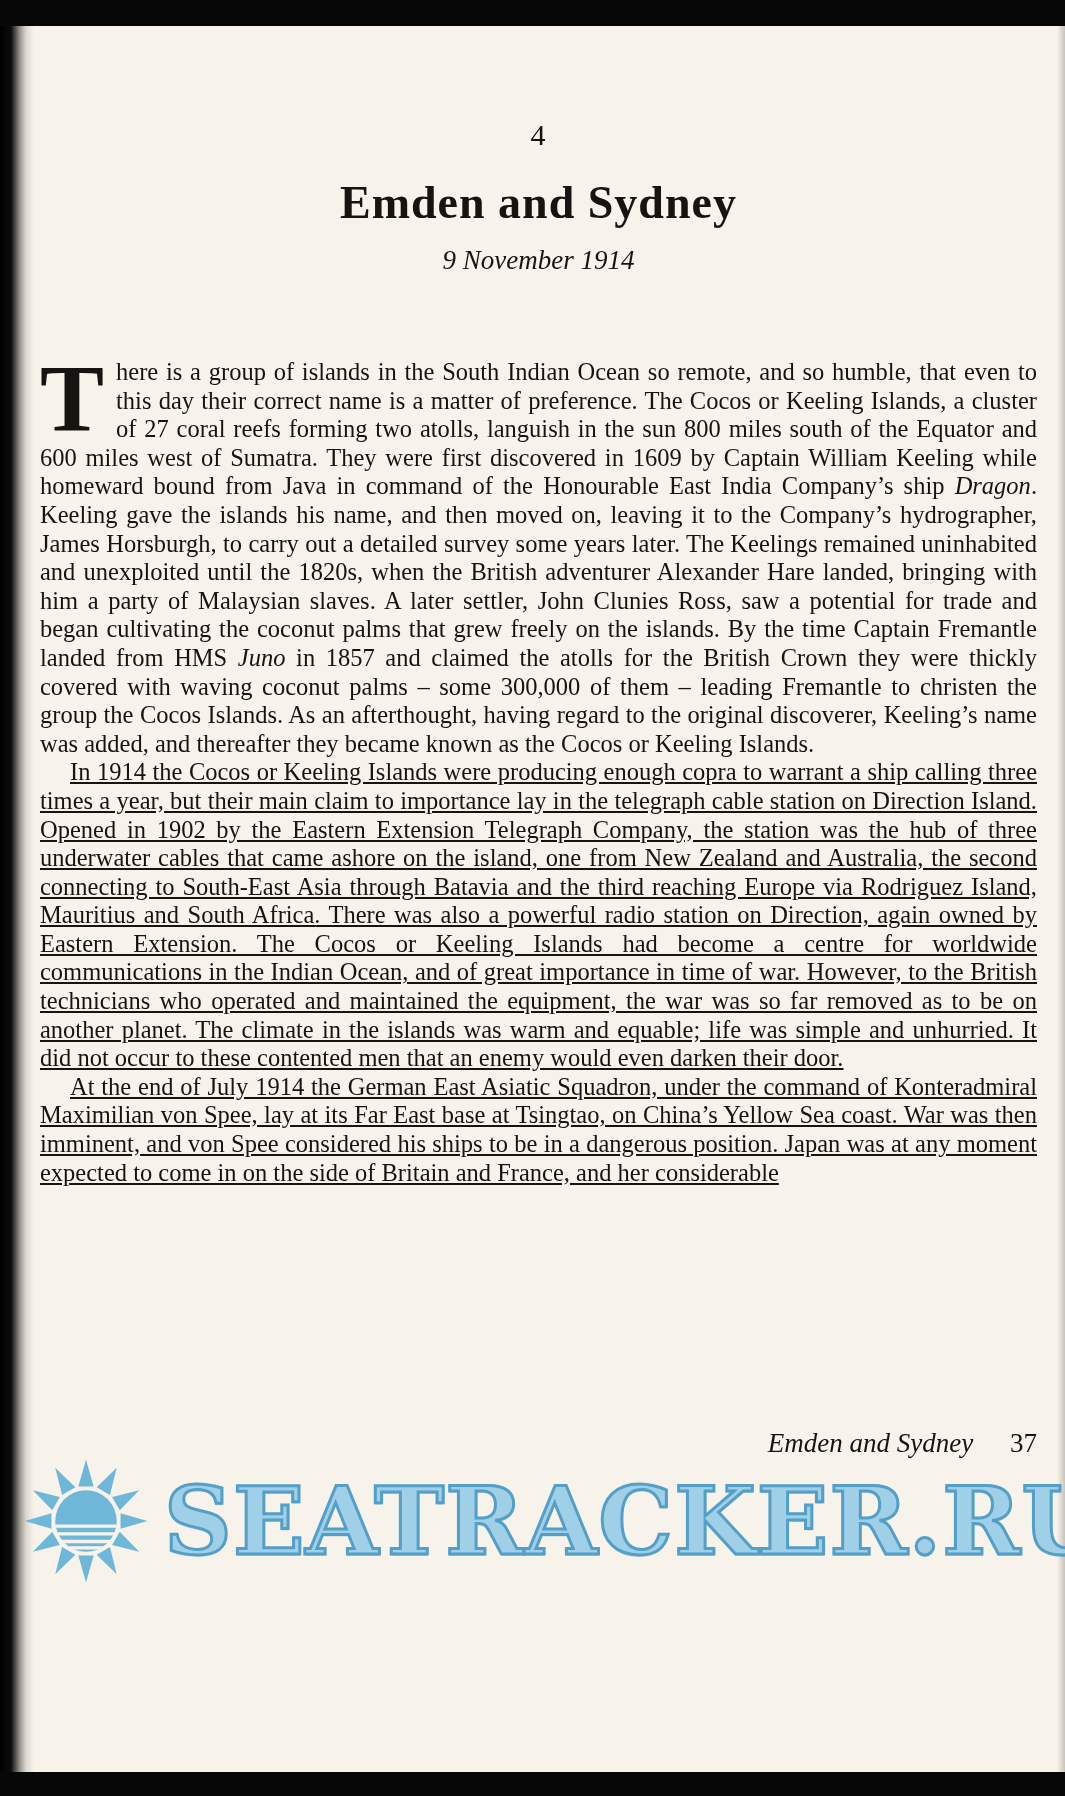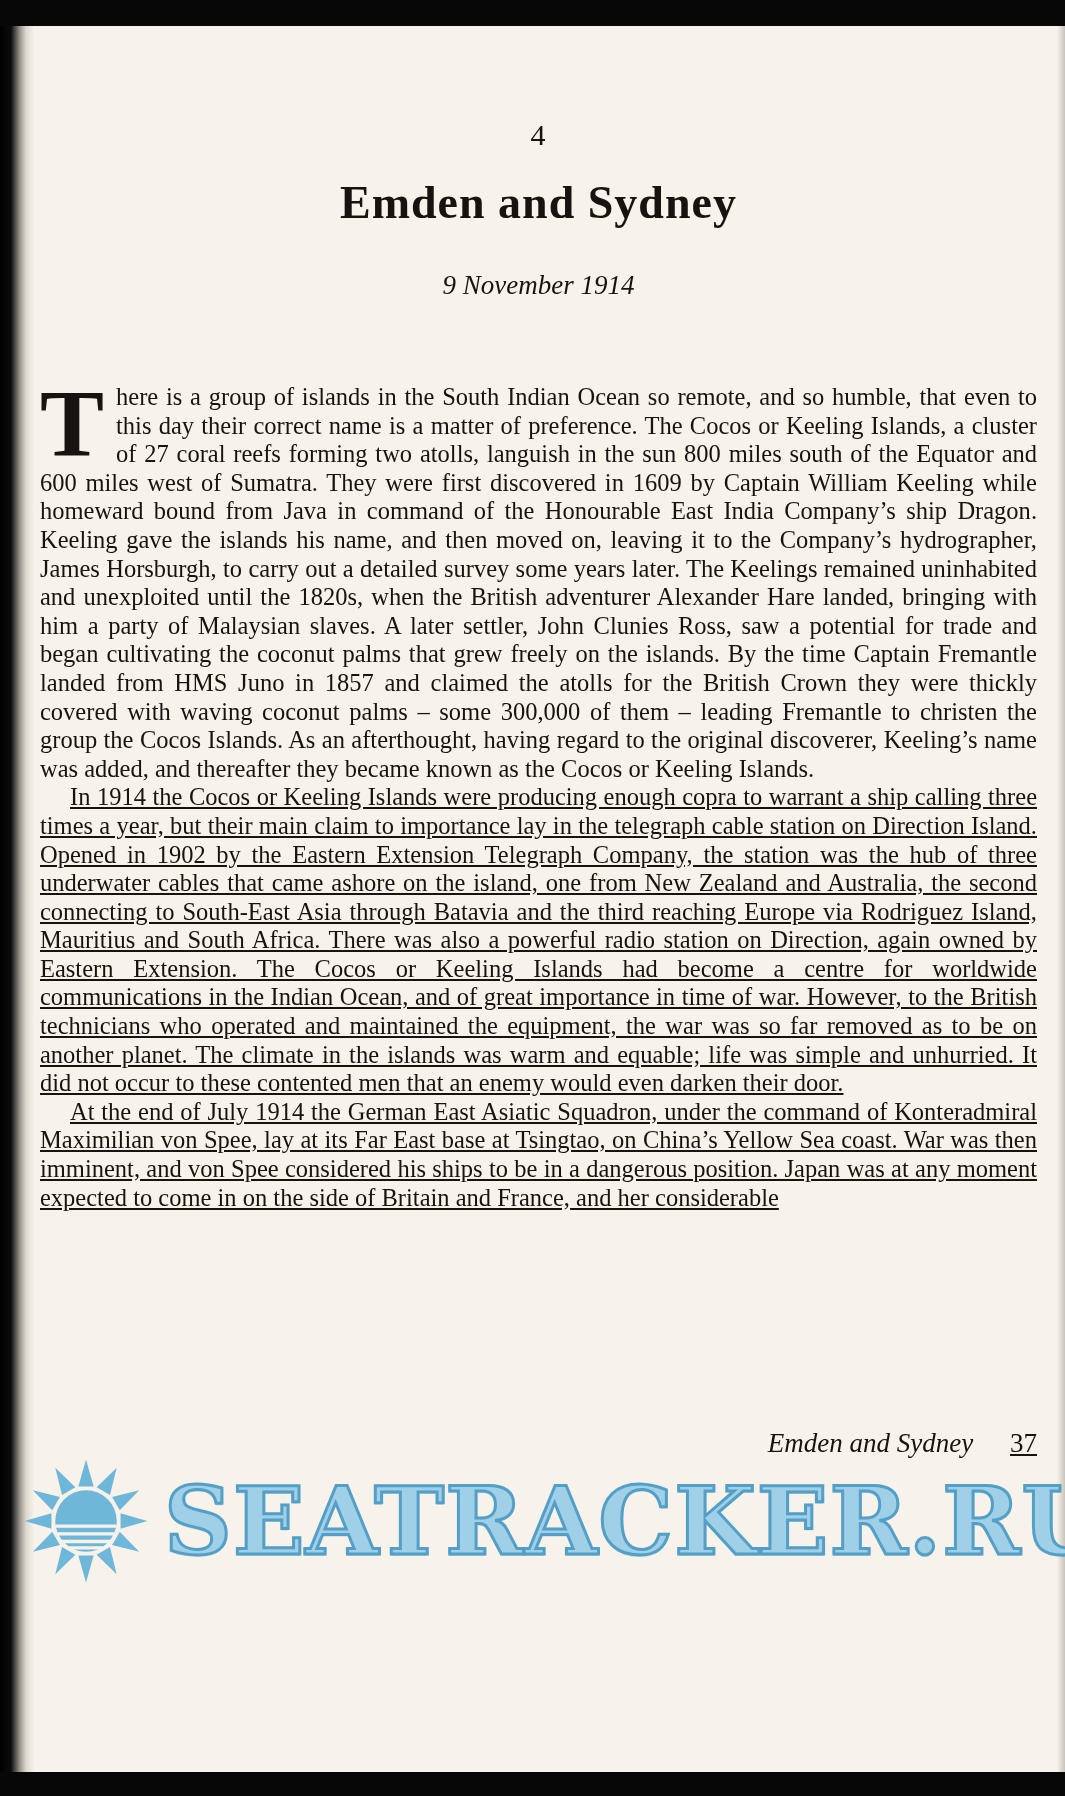--- a/index.html
+++ b/index.html
@@ -26,45 +26,45 @@
   }
   .edge-right  {
     position:absolute; top:0; right:0; width:8px; height:100%;
     background:linear-gradient(270deg, rgba(60,55,50,.25), rgba(60,55,50,0));
   }
 
   .content { position:absolute; top:26px; left:40px; right:28px; }
 
   .chapter-number { text-align:center; margin-top:92px; font-size:30px; letter-spacing:1px; }
   .chapter-title  { text-align:center; margin:24px 0 0 0; font-size:46px; font-weight:bold; letter-spacing:1px; }
-  .chapter-date   { text-align:center; margin-top:41px; font-style:italic; font-size:27px; }
+  .chapter-date   { text-align:center; margin-top:16px; font-style:italic; font-size:27px; }
 
   .body-text { margin-top:82px; font-size:24.5px; line-height:28.6px; text-align:justify; }
   .body-text p { margin:0; }
   .body-text p.indent { text-indent:30px;text-decoration:underline; }
 
   .dropcap {
     float:left;
     font-size:96px;
     line-height:74px;
     padding:4px 12px 0 0;
     font-weight:bold;
   }
 
-  .ital { }
+  .ital { font-style:italic; }
 
   .footer {
     position:absolute;
     top:1428px;
     right:28px;
     font-size:27px;
     white-space:nowrap;
   }
   .footer .running { font-style:italic; }
-  .footer .pagenum { display:inline-block; margin-left:30px; font-style:normal;text-decoration:underline; }
+  .footer .pagenum { display:inline-block; margin-left:30px; font-style:normal; }
 
   .watermark {
     position:absolute;
     top:1455px;
     left:22px;
     width:1030px;
     display:flex;
     align-items:center;
     gap:14px;
     pointer-events:none;

